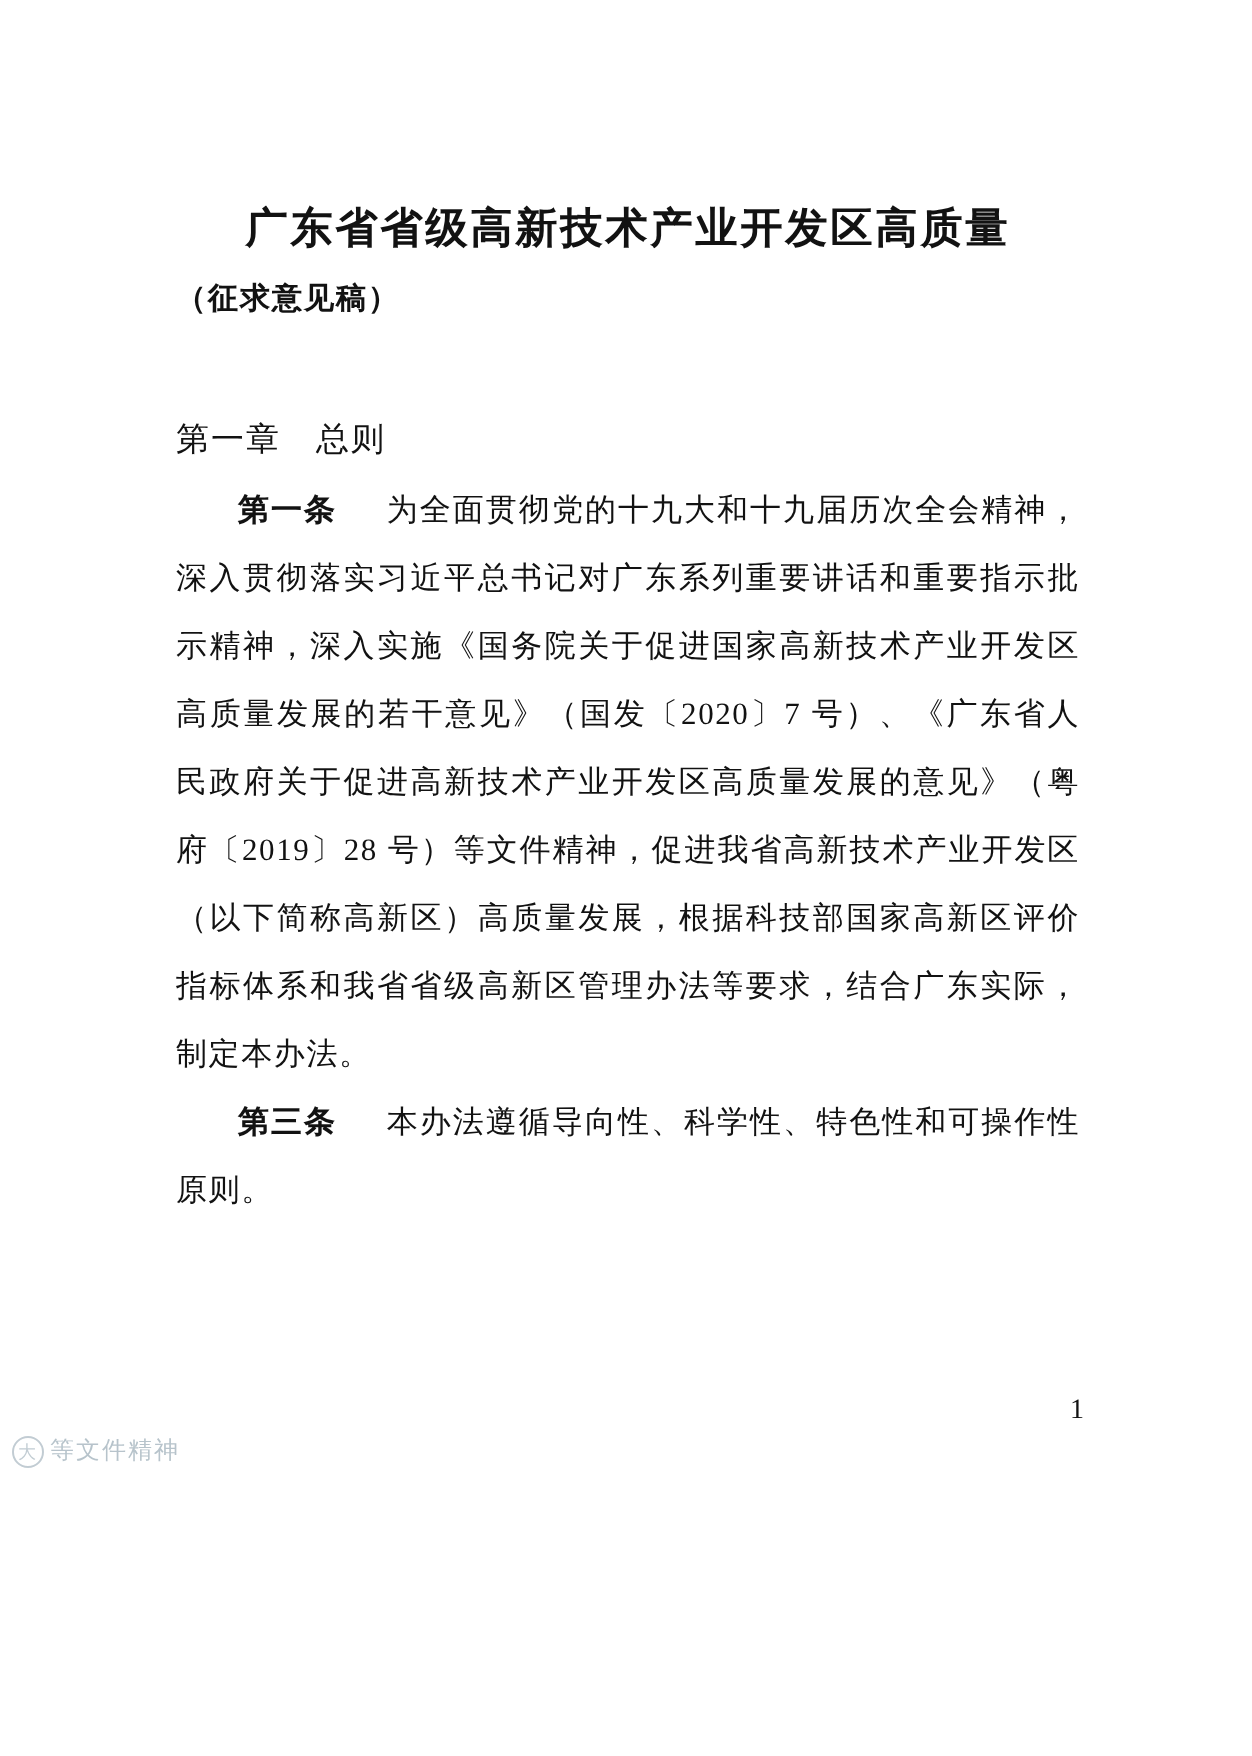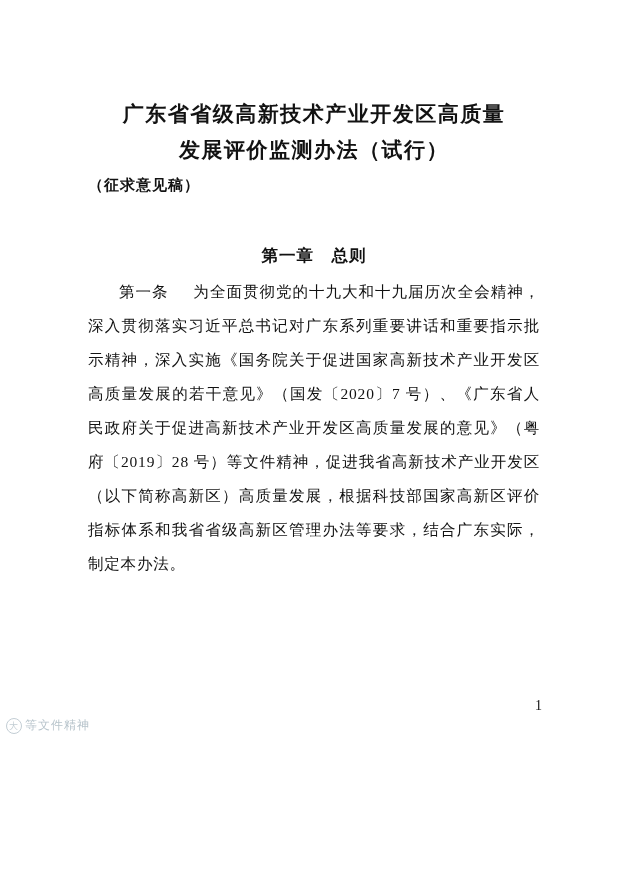--- a/index.html
+++ b/index.html
@@ -26,37 +26,37 @@
     line-height: 36px;
     letter-spacing: 1.5px;
   }
   .doc-subtitle {
     font-size: 15px;
     font-weight: bold;
     letter-spacing: 1px;
     margin-top: 8px;
   }
   .chapter-heading {
-    text-align: center;
-    font-weight: bold;
+    text-align: left;
+    font-weight: normal;
     font-size: 16.5px;
     letter-spacing: 1px;
     margin-top: 50px;
     margin-bottom: 8px;
   }
   .body-text p {
     margin: 0;
     font-size: 15.5px;
     line-height: 34px;
     letter-spacing: 0.8px;
     text-align: justify;
     text-indent: 2em;
   }
   .para-label {
-    font-weight: normal;
+    font-weight: bold;
     margin-right: 1.6em;
   }
   .page-number {
     position: absolute;
     right: 84px;
     bottom: 26px;
     font-size: 14px;
   }
   .watermark {
     position: absolute;
@@ -84,30 +84,32 @@
   }
 </style>
 </head>
 <body>
 
 <div class="page">
   <div class="content">
 
     <div class="doc-title">
       <div>广东省省级高新技术产业开发区高质量</div>
-      <div>发展评价监测办法（试行）</div>
     </div>
 
     <div class="doc-subtitle">（征求意见稿）</div>
 
     <div class="chapter-heading">第一章　总则</div>
 
     <div class="body-text">
       <p>
         <span class="para-label">第一条</span><span>为全面贯彻党的十九大和十九届历次全会精神，深入贯彻落实习近平总书记对广东系列重要讲话和重要指示批示精神，深入实施《国务院关于促进国家高新技术产业开发区高质量发展的若干意见》（国发〔2020〕7 号）、《广东省人民政府关于促进高新技术产业开发区高质量发展的意见》（粤府〔2019〕28 号）等文件精神，促进我省高新技术产业开发区（以下简称高新区）高质量发展，根据科技部国家高新区评价指标体系和我省省级高新区管理办法等要求，结合广东实际，制定本办法。</span>
+      </p>
+      <p>
+        <span class="para-label">第三条</span><span>本办法遵循导向性、科学性、特色性和可操作性原则。</span>
       </p>
     </div>
 
   </div>
 
   <div class="page-number">1</div>
 
   <div class="watermark">
     <span class="wm-badge">大</span>
     <span>等文件精神</span>

